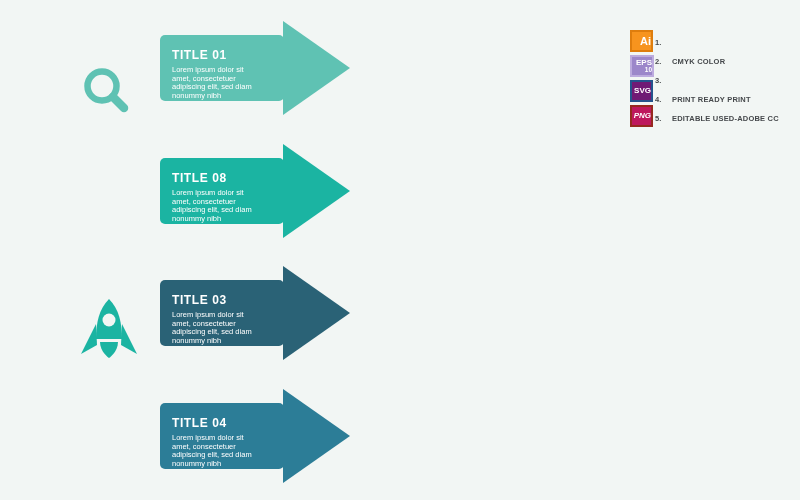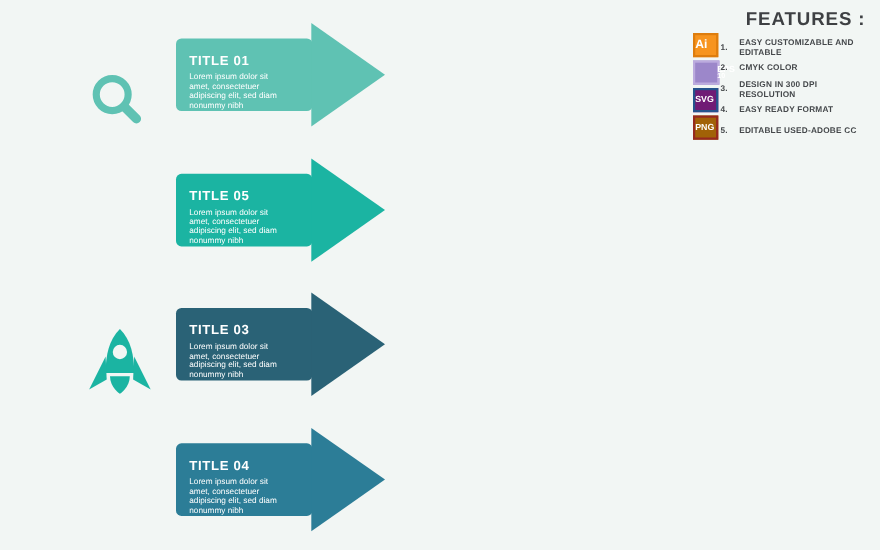--- a/index.html
+++ b/index.html
@@ -17,21 +17,21 @@
                 border-top: 47px solid transparent; border-bottom: 47px solid transparent;
                 border-left: 67px solid #000; }
   .arrow-text { position: absolute; left: 12px; top: 27px; width: 102px; color: #FFFFFF; }
   .arrow-title { font-size: 12px; font-weight: bold; letter-spacing: 0.6px; margin-bottom: 4px; }
   .arrow-body { font-size: 7.5px; line-height: 8.6px; width: 92px; }
 
   
   .features-title { position: absolute; left: 678px; top: 8px; font-size: 17px; font-weight: bold;
                     letter-spacing: 0.8px; color: #3E4043; }
   .badge { position: absolute; left: 630px; width: 23px; height: 22px; border: 2px solid #000;
-           color: #fff; display: flex; flex-direction: column; align-items: flex-start;
+           color: #fff; display: flex; flex-direction: column; align-items: flex-end;
            justify-content: center; text-align: center; font-weight: bold; line-height: 1; }
   .badge-label { font-size: 8px; letter-spacing: 0; }
   .badge-label.big { font-size: 11px; }
   .badge-sub { font-size: 6.5px; }
   .feature-list { position: absolute; left: 655px; top: 33px; width: 140px; }
   .feature-item { height: 19px; display: flex; align-items: center; font-size: 7.5px;
                   font-weight: bold; color: #45484B; letter-spacing: 0.2px; }
   .feature-num { width: 17px; flex: 0 0 17px; }
 
   svg { display: block; }
@@ -66,21 +66,21 @@
         <path fill="currentColor" d="M27,31 L12,61 L28,52 Z"></path>
         <path fill="currentColor" d="M53,31 L68,61 L52,52 Z"></path>
         <path fill="currentColor" d="M31,49 C31,59 40,65 40,65 C40,65 49,59 49,49 Z"></path>
         <circle cx="40" cy="27" r="6.5" class="knockout"></circle>
       </svg>
     </div>
     <div class="arrow">
       <div class="arrow-rect" style="background-color: rgb(27, 180, 162);"></div>
       <div class="arrow-head" style="border-left-color: rgb(27, 180, 162);"></div>
       <div class="arrow-text">
-        <div class="arrow-title">TITLE 05</div>
+        <div class="arrow-title">TITLE 08</div>
         <div class="arrow-body">Lorem ipsum dolor sit amet, consectetuer adipiscing elit, sed diam nonummy nibh</div>
       </div>
     </div>
   </div>
 
   <div class="step-row" style="top:266px">
 
     <div class="arrow">
       <div class="arrow-rect" style="background-color: rgb(42, 98, 118);"></div>
       <div class="arrow-head" style="border-left-color: rgb(42, 98, 118);"></div>
@@ -96,52 +96,49 @@
     <div class="arrow">
       <div class="arrow-rect" style="background-color: rgb(44, 125, 151);"></div>
       <div class="arrow-head" style="border-left-color: rgb(44, 125, 151);"></div>
       <div class="arrow-text">
         <div class="arrow-title">TITLE 04</div>
         <div class="arrow-body">Lorem ipsum dolor sit amet, consectetuer adipiscing elit, sed diam nonummy nibh</div>
       </div>
     </div>
   </div>
 
-  <div class="features-title">FEATURES :</div>
 
   <div class="badge" style="top: 30px; background-color: rgb(247, 148, 30); border-color: rgb(222, 125, 13);">
     <span class="badge-label big">Ai</span>
   </div>
   <div class="badge" style="top: 55px; background-color: rgb(156, 135, 202); border-color: rgb(188, 171, 222); padding-left: 20px;">
     <span class="badge-label">EPS</span>
     <span class="badge-sub">10</span>
   </div>
   <div class="badge" style="top: 80px; background-color: #701a75; border-color: rgb(36, 83, 140);">
     <span class="badge-label">SVG</span>
   </div>
-  <div class="badge" style="top: 105px; background-color: #a16207; border-color: rgb(150, 41, 31);">
+  <div class="badge" style="top: 105px; background-color: #be185d; border-color: rgb(150, 41, 31); font-style: italic;">
     <span class="badge-label">PNG</span>
   </div>
 
   <div class="feature-list">
     <div class="feature-item">
       <span class="feature-num">1.</span>
-      <span class="feature-label">EASY CUSTOMIZABLE AND EDITABLE</span>
     </div>
     <div class="feature-item">
       <span class="feature-num">2.</span>
       <span class="feature-label">CMYK COLOR</span>
     </div>
     <div class="feature-item">
       <span class="feature-num">3.</span>
-      <span class="feature-label">DESIGN IN 300 DPI RESOLUTION</span>
     </div>
     <div class="feature-item">
       <span class="feature-num">4.</span>
-      <span class="feature-label">EASY READY FORMAT</span>
+      <span class="feature-label">PRINT READY PRINT</span>
     </div>
     <div class="feature-item">
       <span class="feature-num">5.</span>
       <span class="feature-label">EDITABLE USED-ADOBE CC</span>
     </div>
   </div>
 
 </div>
 
 </body></html>

